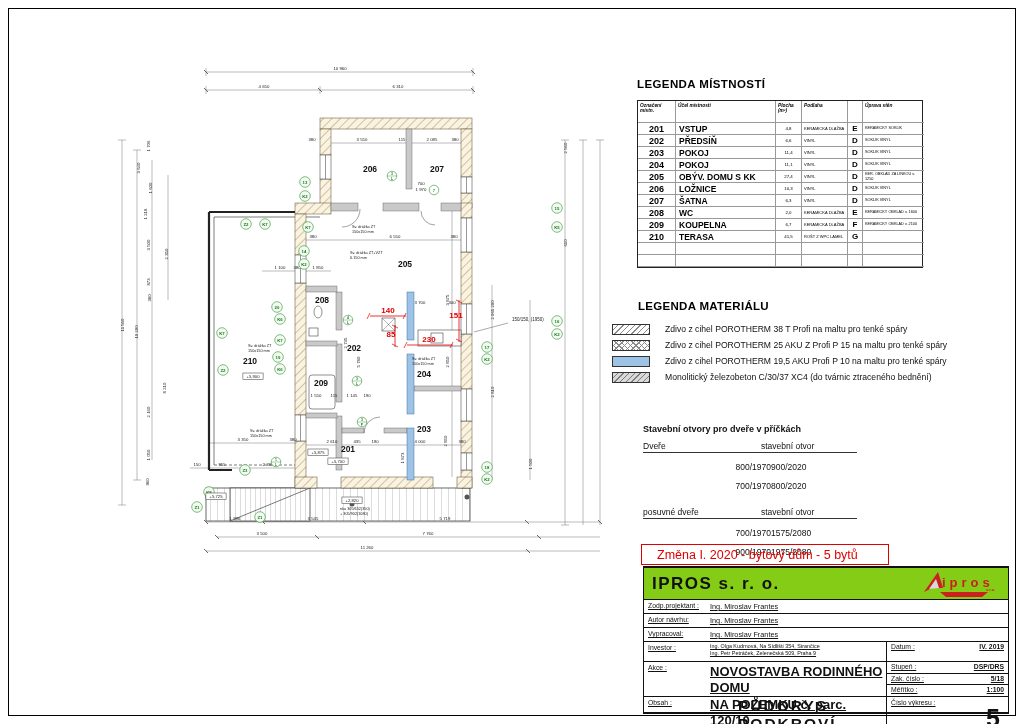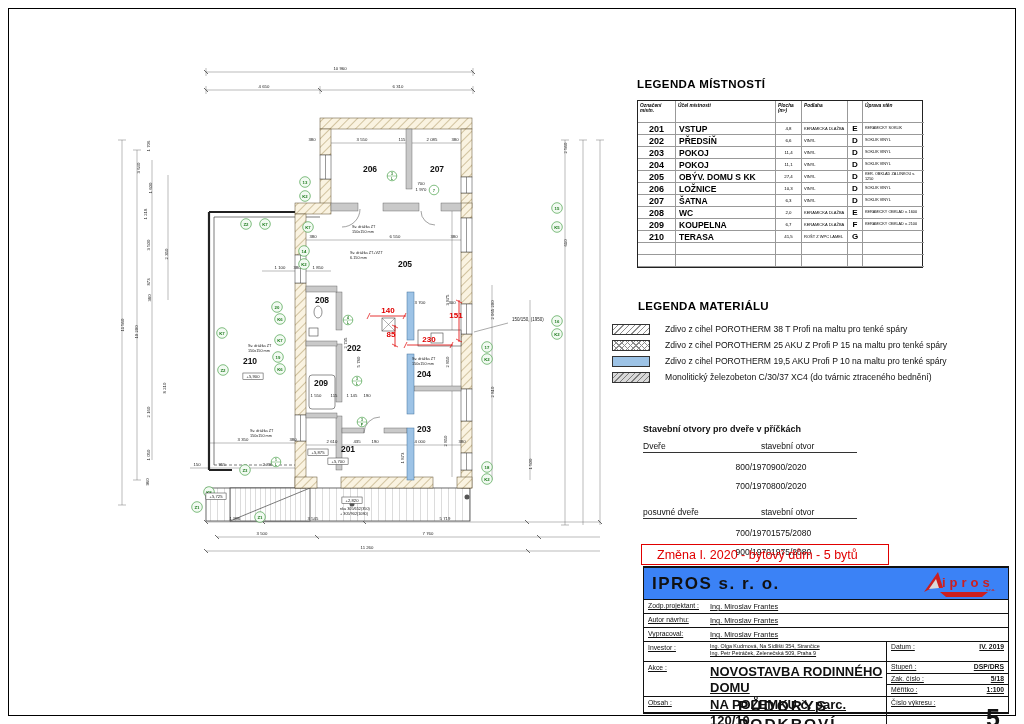--- a/index.html
+++ b/index.html
@@ -46,21 +46,21 @@
   .op-title{font-weight:bold;font-size:9px;margin-bottom:7px;}
   .op-head{display:flex;width:214px;border-bottom:1px solid #333;padding-bottom:1px;margin-bottom:4px;font-size:8.5px;}
   .op-head span:first-child{width:118px;}
   .op-row{display:flex;width:214px;margin:9px 0;font-size:8.5px;text-align:right;}
   .op-row span:first-child{width:128px;}
   .op-g2{margin-top:16px;}
   
   .chg{position:absolute;left:641px;top:544px;width:248px;height:21px;border:1px solid #e00000;color:#e00000;font-size:12.5px;display:flex;align-items:center;padding-left:15px;box-sizing:border-box;}
   
   .tb{position:absolute;left:643px;top:566px;width:366px;height:148px;border:2px solid #111;border-left-width:1px;border-right-width:1px;background:#fff;box-sizing:border-box;color:#111;}
-  .tb-head{height:31px;background:#3b82f6;border-bottom:1.5px solid #111;display:flex;align-items:center;justify-content:space-between;padding:0 8px;}
+  .tb-head{height:31px;background:#84cc16;border-bottom:1.5px solid #111;display:flex;align-items:center;justify-content:space-between;padding:0 8px;}
   .tb-company{font-size:17px;font-weight:bold;letter-spacing:1.5px;}
   .tb-row{display:flex;border-bottom:1px solid #111;align-items:stretch;text-decoration:underline;}
   .tb-lab{width:62px;padding:2px 0 0 4px;font-size:6.8px;flex:none;}
   .tb-val{font-size:7.3px;padding-top:2px;}
   .r-small{height:13px;}
   .tb-right{border-left:1px solid #111;width:122px;flex:none;display:flex;flex-direction:column;box-sizing:border-box;}
   .kv{display:flex;justify-content:space-between;padding:1px 4px 0 4px;font-size:6.8px;flex:1;}
   .kv b{font-weight:bold;}
   .kv+ .kv{border-top:1px solid #111;}
   .inv-lines{font-size:5.4px;line-height:1.25;padding-top:1px;width:175px;}

